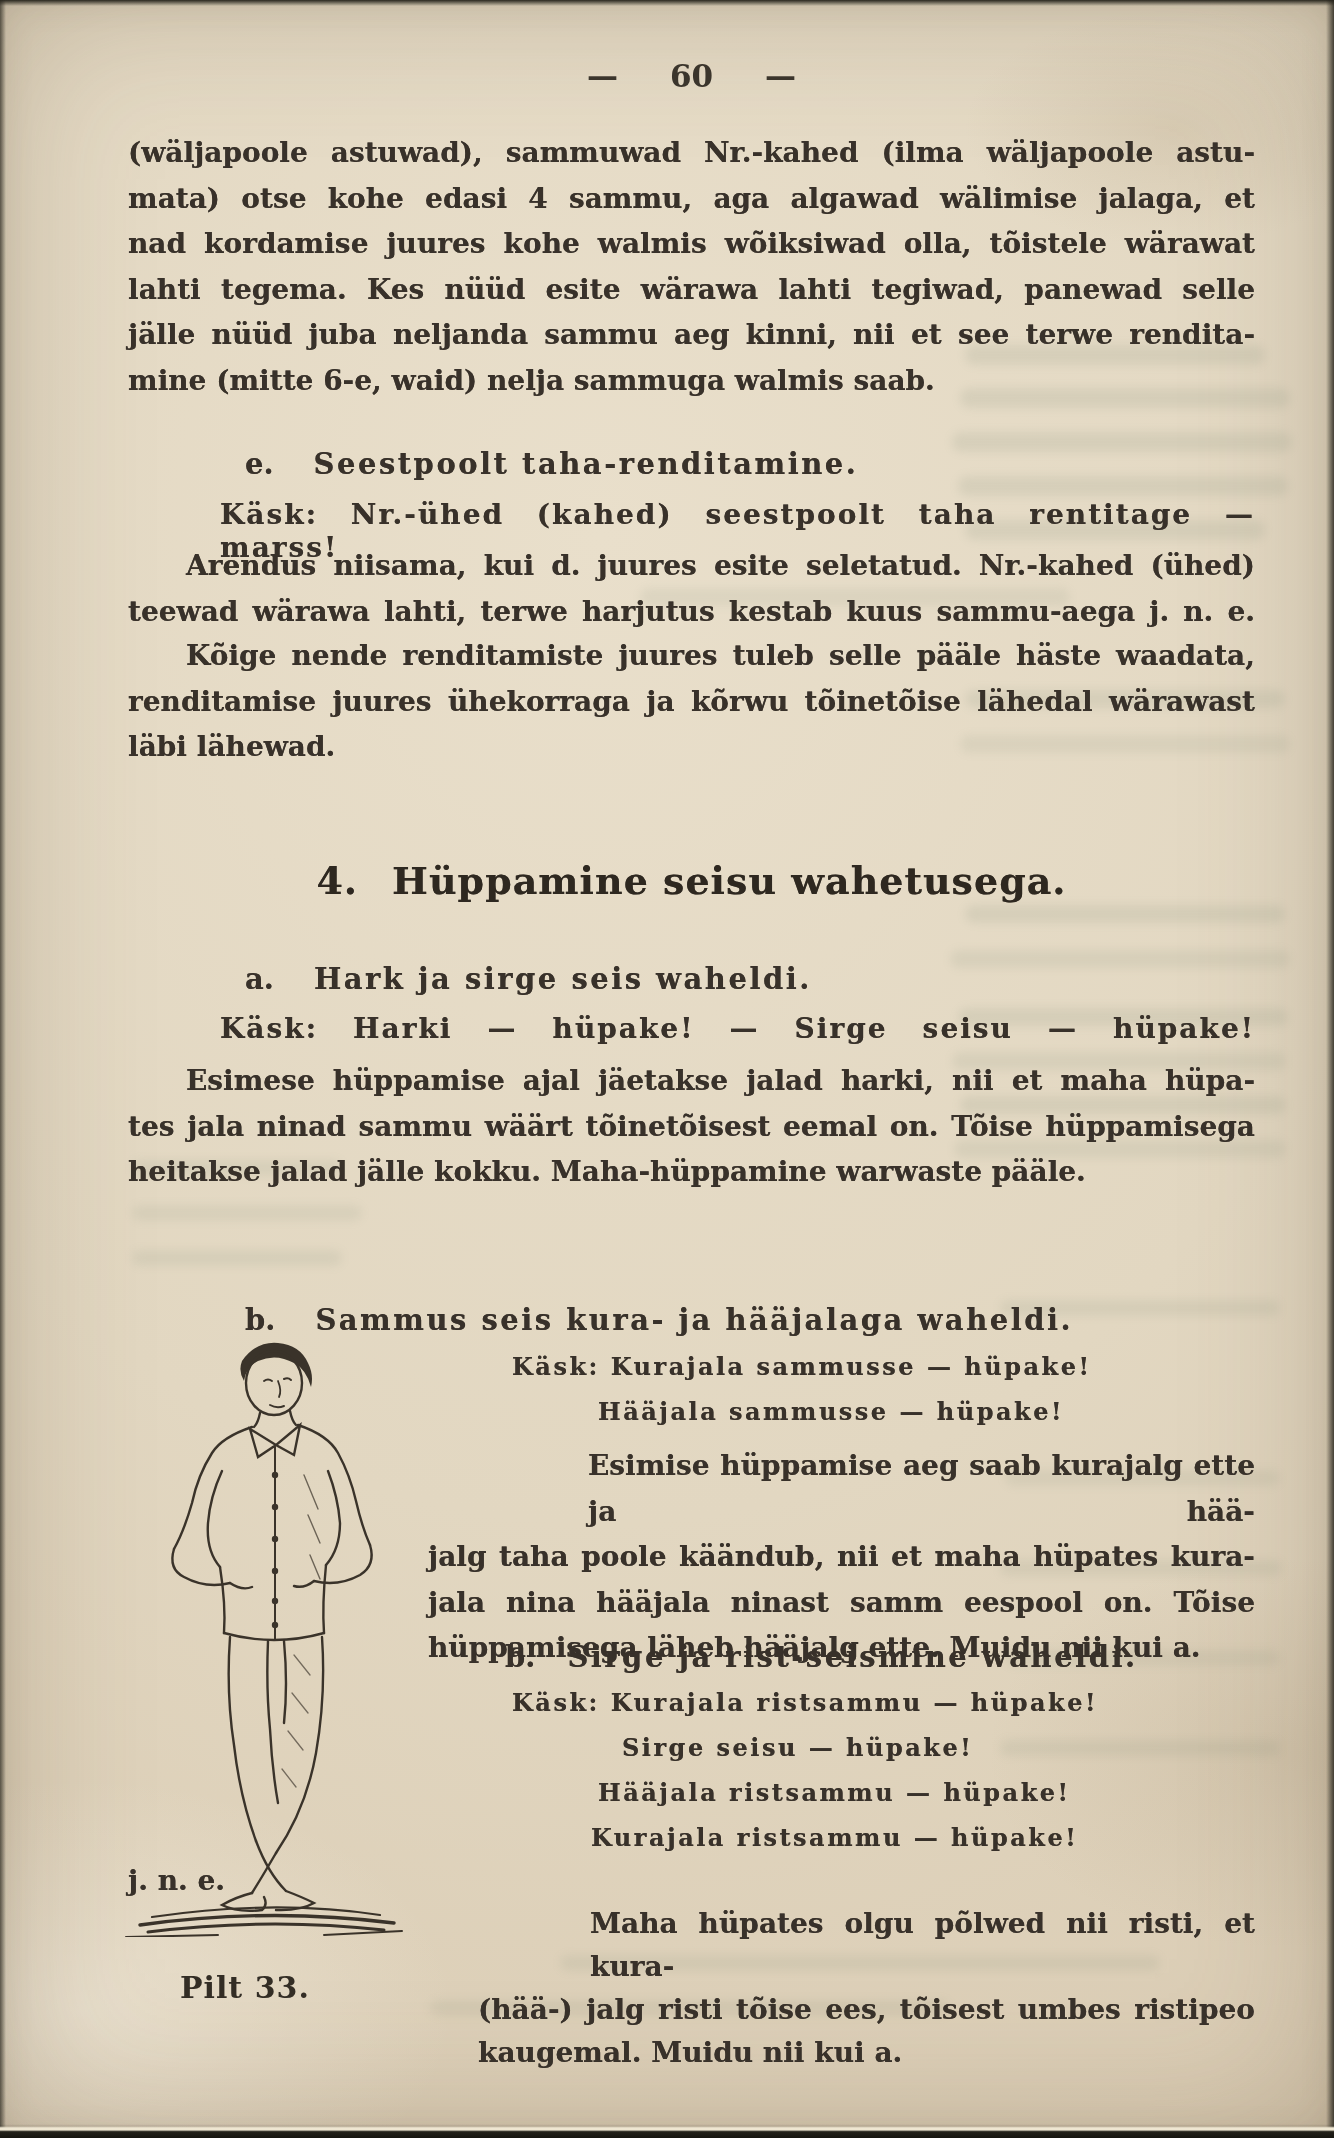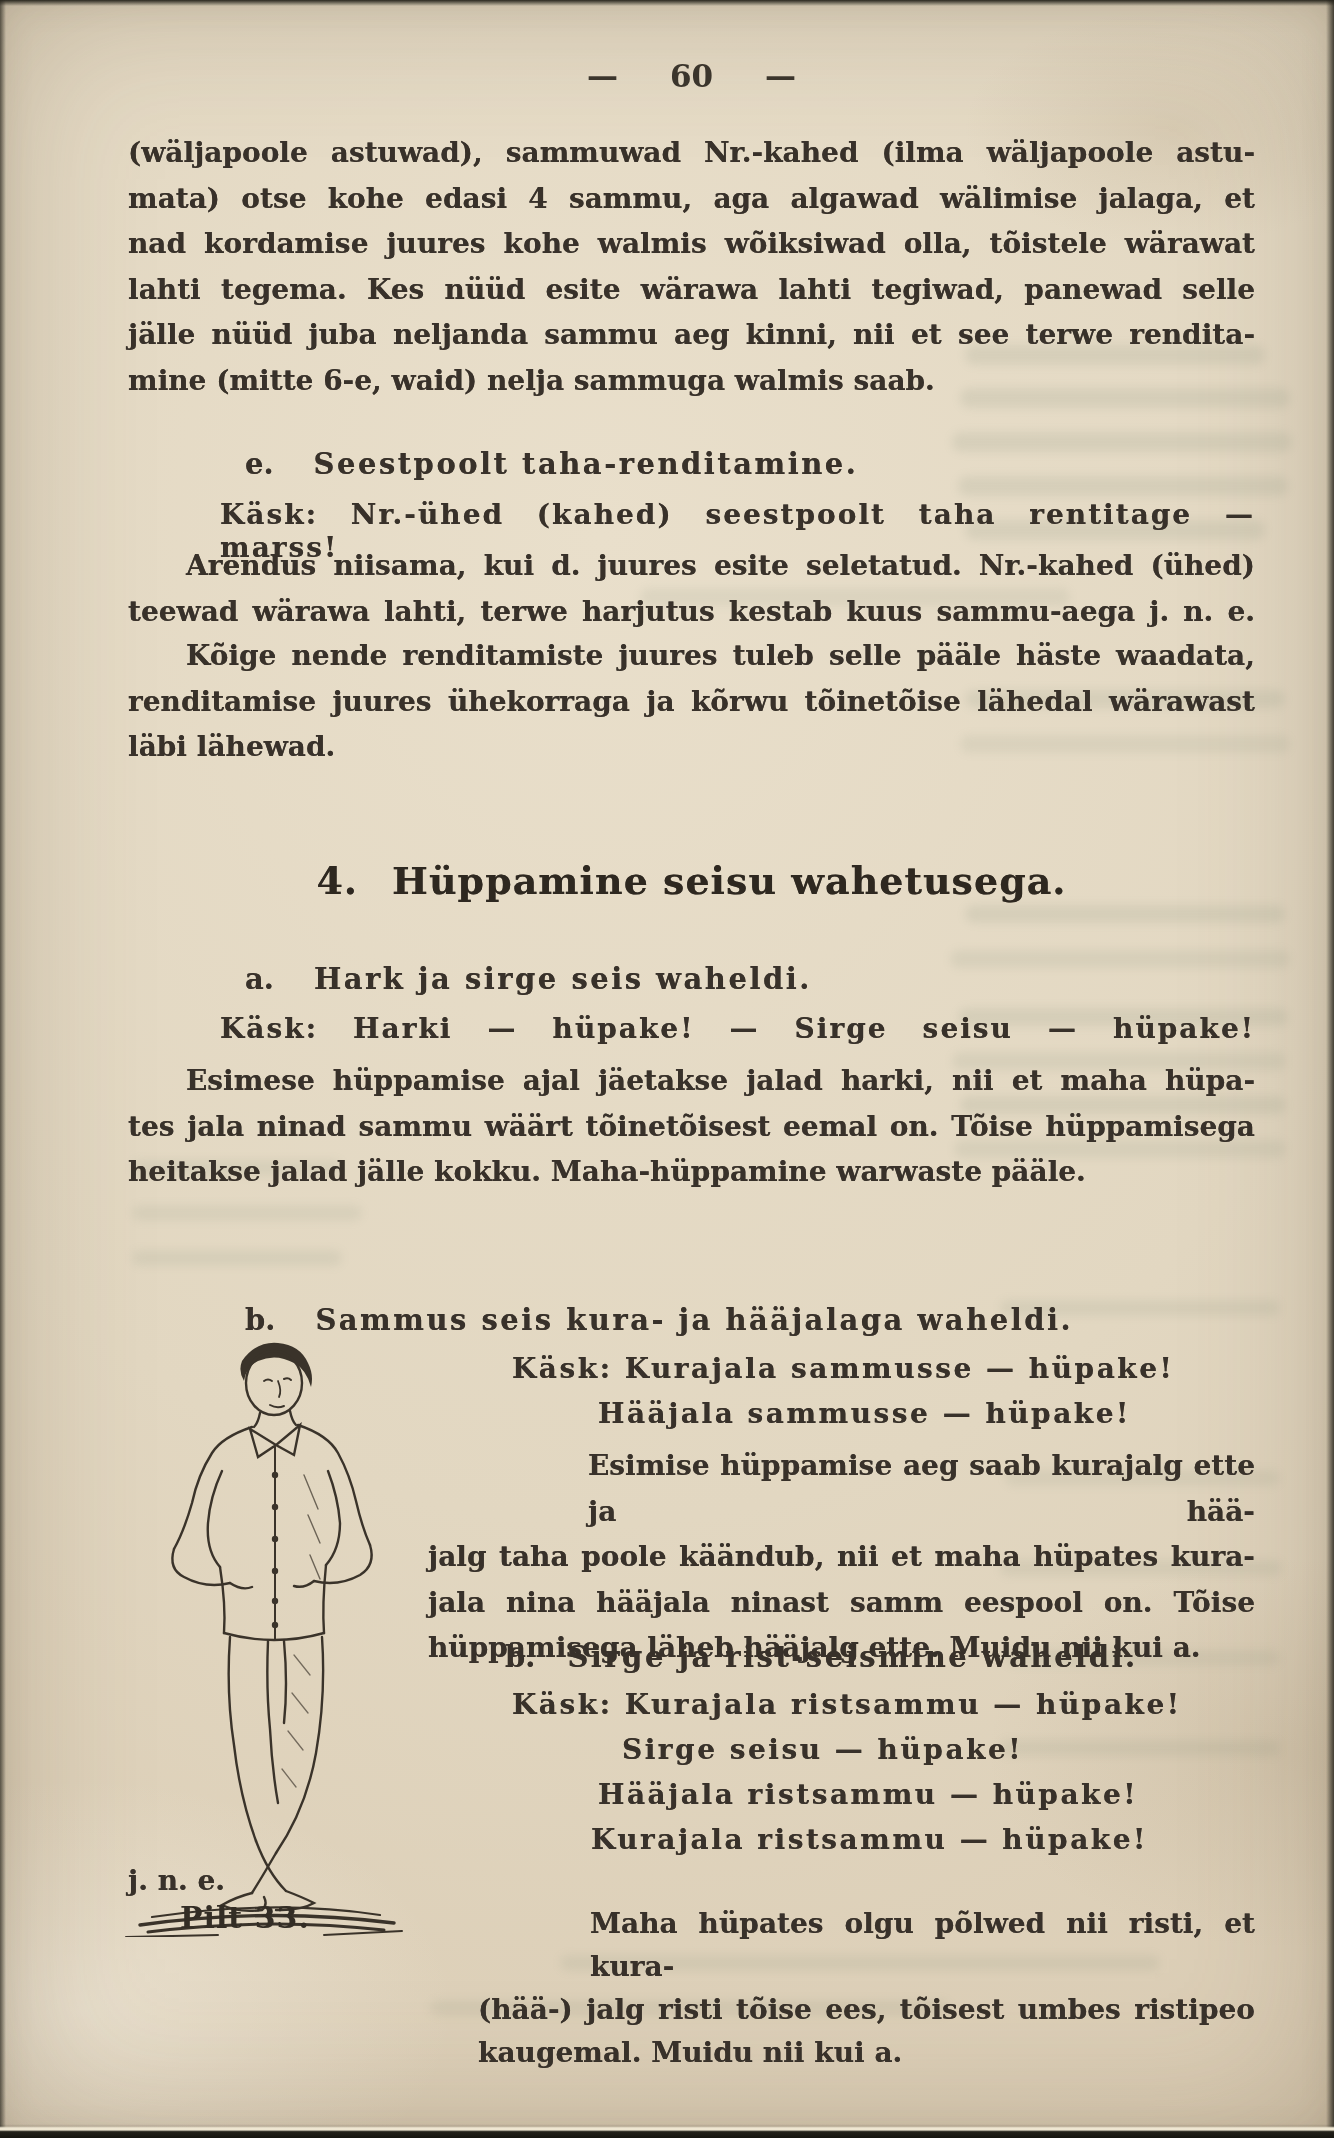--- a/index.html
+++ b/index.html
@@ -21,21 +21,21 @@
   .ink{color:#38312a;text-shadow:0 0 .6px rgba(56,49,42,.75);}
   .para{font-size:28px;font-weight:bold;line-height:45.5px;}
   .pline{text-align:justify;text-align-last:justify;}
   .pline.last{text-align-last:left;}
   .pline.indent{padding-left:58px;}
   .pageno{left:128px;width:1127px;top:58px;display:flex;justify-content:center;gap:52px;
           font-size:31px;font-weight:bold;color:#3b352c;}
   .subhead{font-size:29px;font-weight:bold;letter-spacing:2.5px;display:flex;gap:40px;white-space:nowrap;}
   .subhead .lbl{letter-spacing:0;}
   .cmdwide{font-size:28px;font-weight:bold;letter-spacing:2px;text-align:justify;text-align-last:justify;}
-  .cmd{font-size:28px;font-weight:bold;letter-spacing:2.5px;white-space:nowrap;}
+  .cmd{font-size:24px;font-weight:bold;letter-spacing:2.5px;white-space:nowrap;}
   .h4{font-size:38px;font-weight:bold;text-align:center;letter-spacing:1px;color:#2e2820;}
   .h4 .num{margin-right:34px;}
   .caption{font-size:30px;font-weight:bold;letter-spacing:1px;color:#332d25;}
   .jne{font-size:28px;font-weight:bold;text-align:left;}
   .bl{position:absolute;background:#7d8a74;opacity:.14;filter:blur(5px);border-radius:9px;}
   .edge-top{position:absolute;left:0;top:0;width:100%;height:6px;
     background:linear-gradient(180deg,#2a281f 0%,rgba(42,40,31,0) 100%);}
   .edge-left{position:absolute;left:0;top:0;width:6px;height:100%;
     background:linear-gradient(90deg,rgba(42,40,31,.7) 0%,rgba(42,40,31,0) 100%);}
   .edge-right{position:absolute;right:0;top:0;width:8px;height:100%;
@@ -193,19 +193,19 @@
   <div class="cmd ink abs" style="left:591px;top:1823px">Kurajala ristsammu — hüpake!</div>
 
   <div class="jne ink abs" style="left:128px;top:1864px;width:1127px">j. n. e.</div>
 
   <div class="para ink abs" style="left:478px;top:1902px;width:777px;line-height:43px">
     <div class="pline" style="padding-left:112px">Maha hüpates olgu põlwed nii risti, et kura-</div>
     <div class="pline">(hää-) jalg risti tõise ees, tõisest umbes ristipeo</div>
     <div class="pline last">kaugemal.  Muidu nii kui a.</div>
   </div>
 
-  <div class="caption abs" style="left:180px;top:1900px">Pilt 33.</div>
+  <div class="caption abs" style="left:180px;top:1970px">Pilt 33.</div>
 
   <div class="edge-top"></div>
   <div class="edge-left"></div>
   <div class="edge-right"></div>
   <div class="edge-bottom"></div>
 </div>
 
 </body></html>

